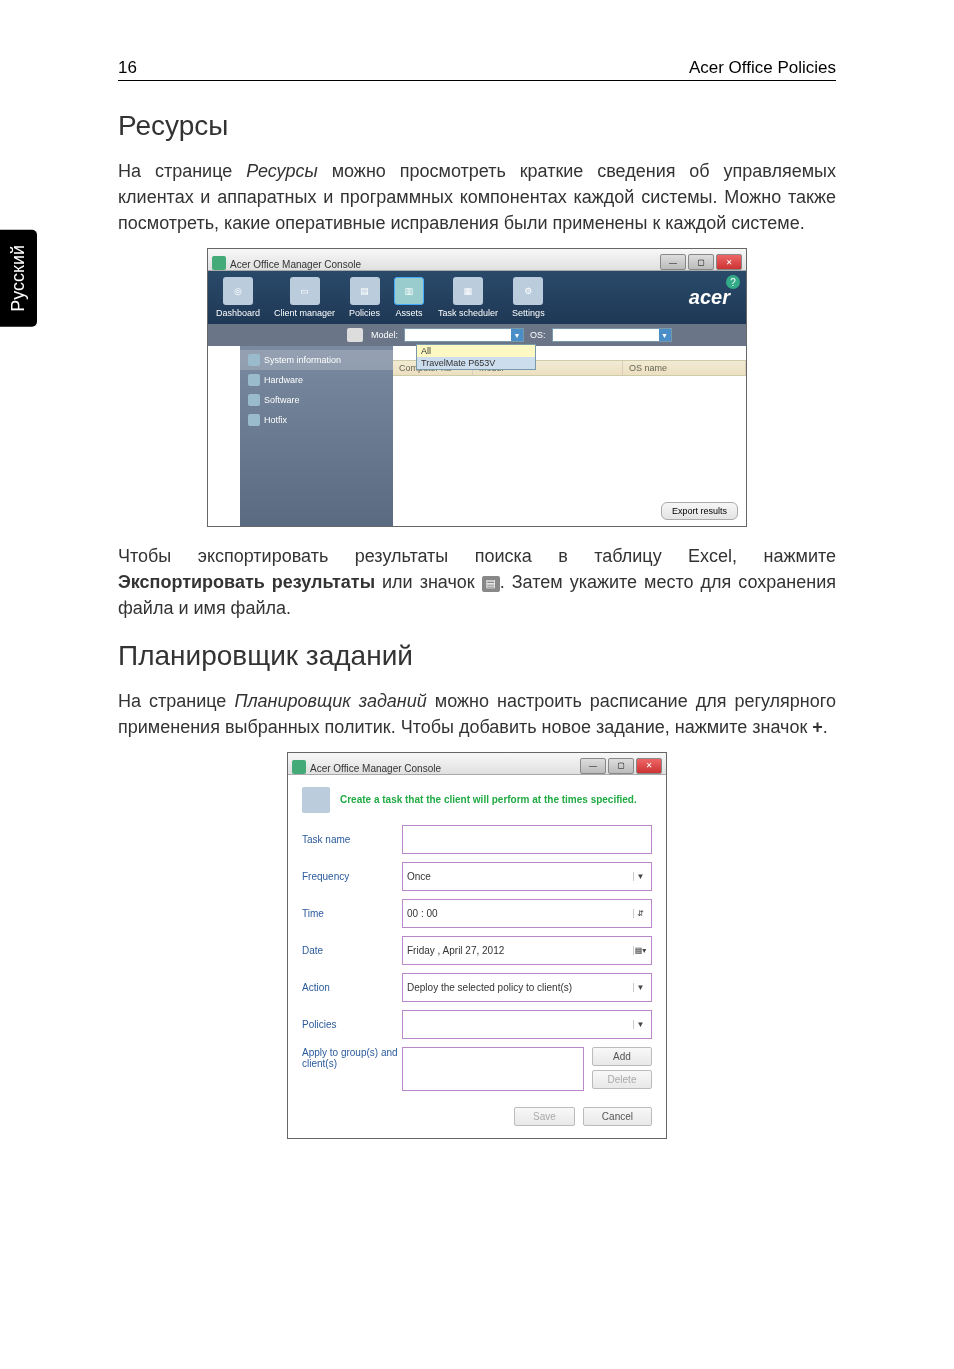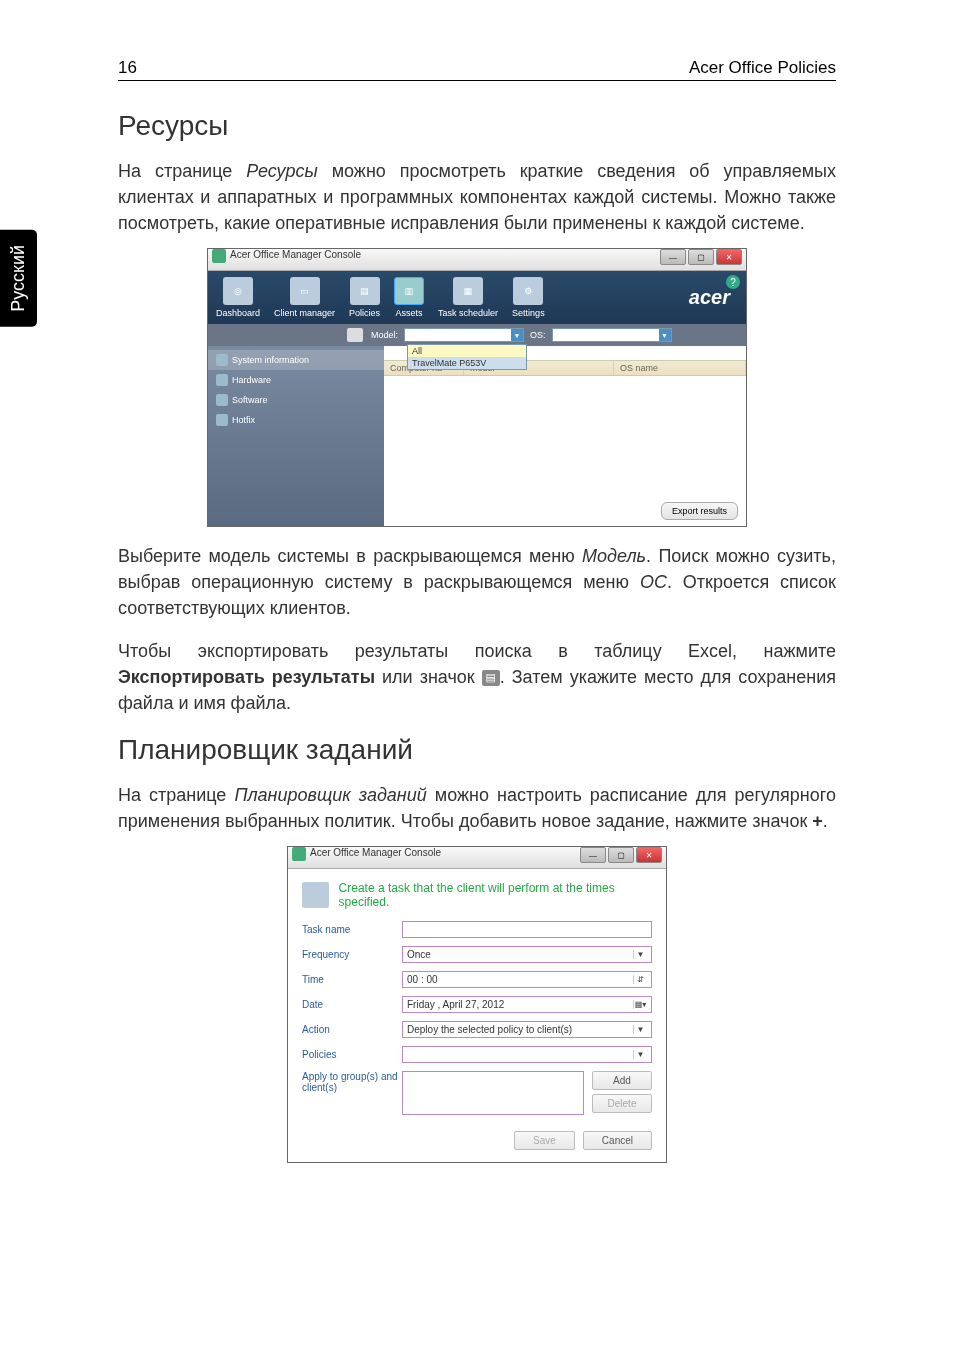--- a/index.html
+++ b/index.html
@@ -73,21 +73,21 @@
     .console-window {
       width: 540px;
       border: 1px solid #666;
       background: #efefef;
       font-size: 10px;
     }
     .titlebar {
       background: linear-gradient(#f8f8f8, #e0e0e0);
       height: 22px;
       display: flex;
-      align-items: flex-start;
+      align-items: flex-end;
       padding: 0 4px;
       border-bottom: 1px solid #aaa;
     }
     .titlebar-icon {
       width: 14px; height: 14px;
       background: #4a7; border-radius: 2px;
       margin-right: 4px;
     }
     .titlebar-text { font-size: 10px; color: #333; flex: 1; }
     .win-btns { display: flex; gap: 2px; }
@@ -167,23 +167,24 @@
       width: 12px; background: #4a8ec8;
       display:flex; align-items:center; justify-content:center;
       color:#fff; font-size:7px; height:100%;
     }
     .console-body {
       display: flex;
       height: 180px;
       background: #fff;
     }
     .sidebar {
-      width: 176px;
+      width: 153px;
       background: linear-gradient(#7a8aa0, #5a6a80);
       padding: 4px 0;
+      margin-left: 32px;
     }
     .side-item {
       color: #fff;
       font-size: 9px;
       padding: 4px 8px;
       display: flex;
       align-items: center;
       gap: 4px;
     }
     .side-item.active { background: rgba(255,255,255,0.2); }
@@ -241,34 +242,34 @@
       display: flex;
       align-items: center;
       gap: 10px;
       margin-bottom: 12px;
     }
     .task-head-icon {
       width: 28px; height: 26px;
       background: #bcd;
       border-radius: 2px;
     }
-    .task-head-text { font-weight: normal; color: #2a4; font-size: 12px; }
+    .task-head-text { font-weight: bold; color: #2a4; font-size: 10px; }
     .form-row {
       display: flex;
       align-items: center;
       margin: 8px 0;
     }
     .form-label {
       width: 100px;
       color: #2a5a9a;
       font-size: 10px;
     }
     .form-input {
       border: 1px solid #b8c;
-      height: 17px;
+      height: 29px;
       flex: 1;
       padding: 0 4px;
       font-size: 10px;
       background: #fff;
       display: flex;
       align-items: center;
       justify-content: space-between;
       color: #333;
     }
     .sel-arrow {
@@ -401,23 +402,20 @@
             <div style="width:80px">Computer na</div>
             <div style="width:150px">Model</div>
             <div style="flex:1">OS name</div>
           </div>
           <div class="export-btn">Export results</div>
         </div>
       </div>
     </div>
   </div>
 
-  <p>
-    <span>Выберите модель системы в раскрывающемся меню </span><span class="italic">Модель</span><span>. Поиск можно сузить, выбрав операционную систему в раскрывающемся меню </span><span class="italic">ОС</span><span>. Откроется список соответствующих клиентов.</span>
-  </p>
 
   <p>
     <span>Чтобы экспортировать результаты поиска в таблицу Excel, нажмите </span><span class="bold">Экспортировать результаты</span><span> или значок </span><span class="inline-icon">▤</span><span>. Затем укажите место для сохранения файла и имя файла.</span>
   </p>
 
   <h2 style="margin-top:18px;">Планировщик заданий</h2>
   <p>
     <span>На странице </span><span class="italic">Планировщик заданий</span><span> можно настроить расписание для регулярного применения выбранных политик. Чтобы добавить новое задание, нажмите значок </span><span class="bold">+</span><span>.</span>
   </p>
 

